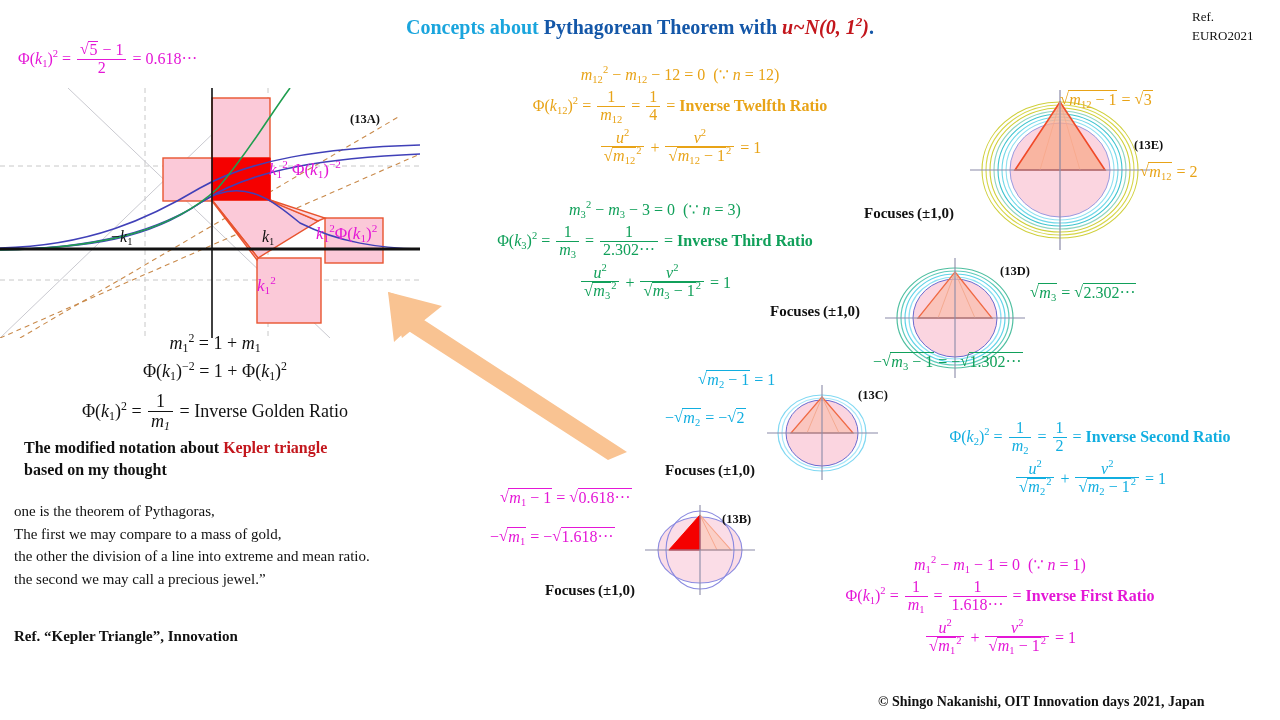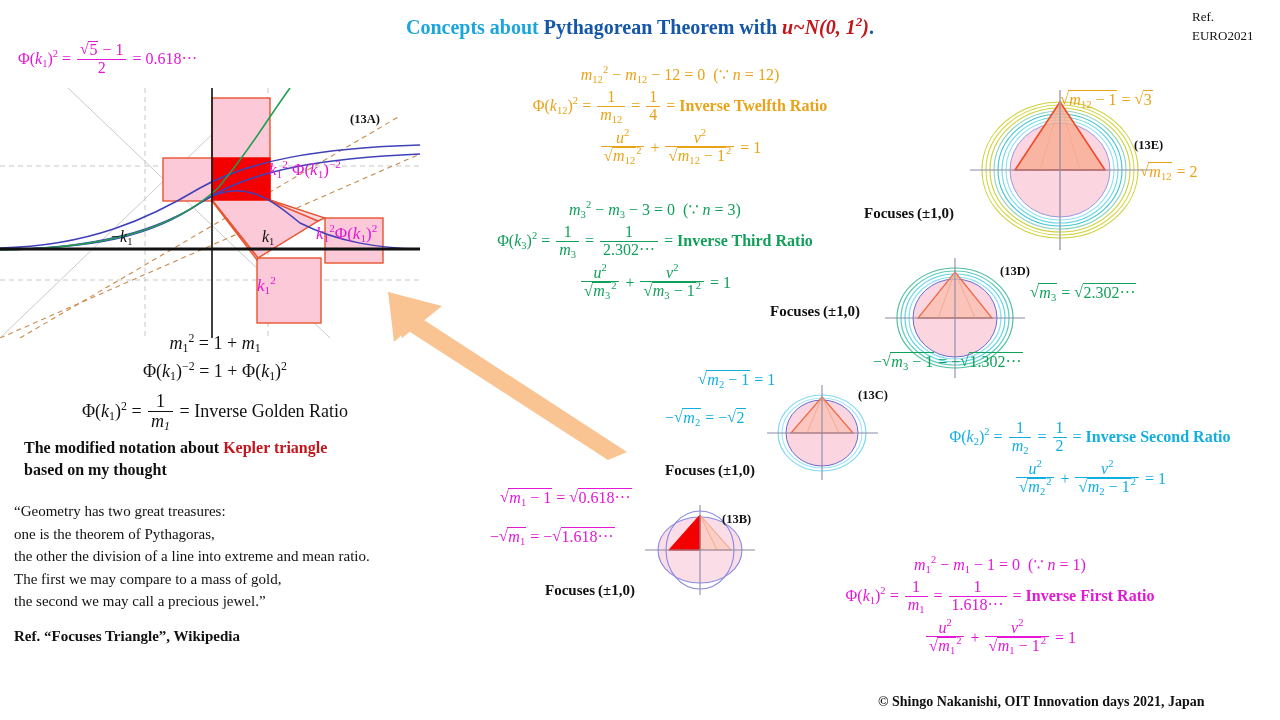--- a/index.html
+++ b/index.html
@@ -165,28 +165,27 @@
     = <span>Inverse Golden Ratio</span>
   </div>
 </div>
 
 <div class="abs" id="heading-left">
   <span>The modified notation about </span><span class="kep">Kepler triangle</span><br>
   <span>based on my thought</span>
 </div>
 
 <div class="abs" id="quote">
-  <div>“Geometry has two great treasures:</div>
   <div>one is the theorem of Pythagoras,</div>
+  <div>The first we may compare to a mass of gold,</div>
   <div>the other the division of a line into extreme and mean ratio.</div>
-  <div>The first we may compare to a mass of gold,</div>
   <div>the second we may call a precious jewel.”</div>
 </div>
 
-<div class="abs" id="refwiki">Ref. “Focuses Triangle”, Wikipedia</div>
+<div class="abs" id="refwiki">Ref. “Kepler Triangle”, Innovation</div>
 
 <svg class="abs" id="arrow" viewBox="0 0 250 180">
   <polygon points="8,12 58,28 44,40 247,172 228,180 27,50 14,62" fill="#f9c392"></polygon>
   <polygon points="8,12 62,26 22,58" fill="#f9c392"></polygon>
 </svg>
 
 <div class="abs blk" id="blk12">
   <div>
     <span class="mathit">m</span><sub>12</sub><sup>2</sup> − <span class="mathit">m</span><sub>12</sub> − 12 = 0 &nbsp;(∵ <span class="mathit">n</span> = 12)
   </div>

